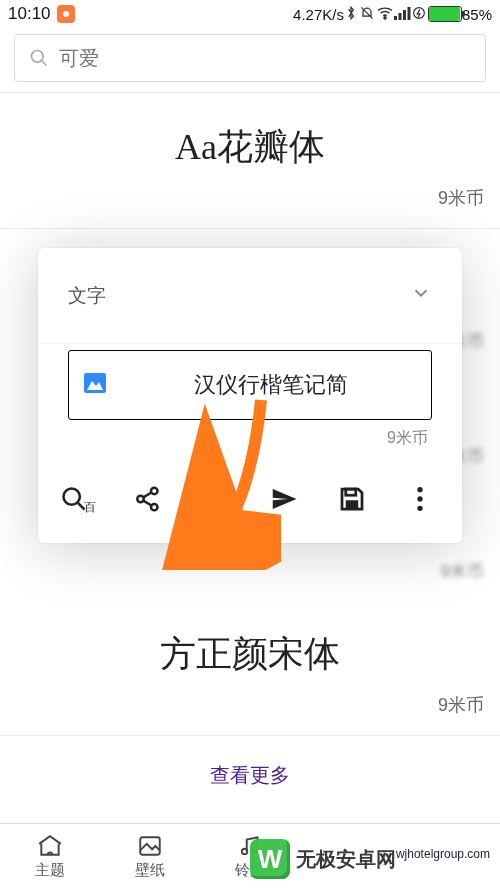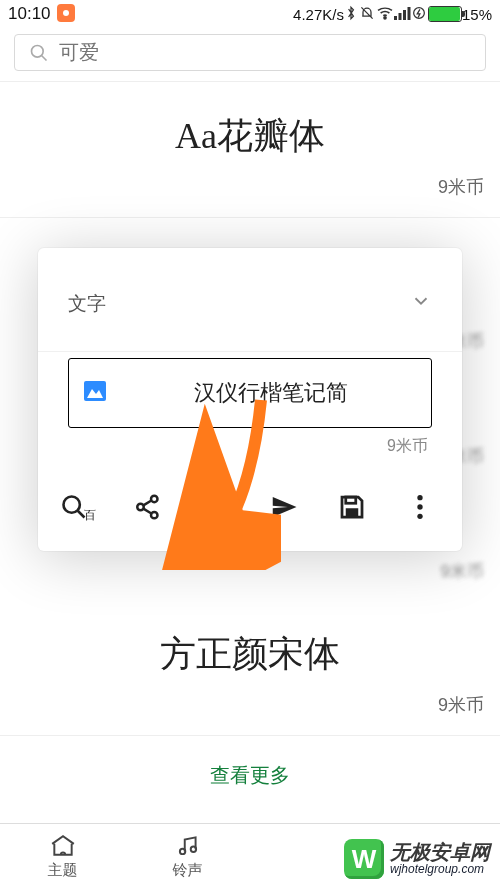--- a/index.html
+++ b/index.html
@@ -6,21 +6,21 @@
   body {
     width: 500px; height: 889px; position: relative; overflow: hidden;
     font-family: -apple-system, "PingFang SC", sans-serif;
     background: #fff; color: #222;
   }
   
   .status-bar {
     display: flex; align-items: center; height: 28px;
     padding: 0 8px; font-size: 17px; color: #111;
   }
-  .status-left { display: flex; align-items: flex-start; gap: 6px; }
+  .status-left { display: flex; align-items: center; gap: 6px; }
   .app-icon {
     width: 18px; height: 18px; background: #ff7a3d; border-radius: 4px;
     display: flex; align-items: center; justify-content: center;
     color: #fff; font-size: 10px;
   }
   .status-right { margin-left: auto; display: flex; align-items: center; gap: 0; font-size: 15px;}
   .battery {
     width: 34px; height: 16px; border: 1.5px solid #333; border-radius: 3px;
     position: relative; margin-left: 2px; display: flex; align-items: center;
   }
@@ -28,38 +28,38 @@
     content: ""; position: absolute; right: -4px; top: 4px;
     width: 3px; height: 6px; background: #333; border-radius: 0 2px 2px 0;
   }
   .battery-fill { background: #2ecc40; height: 100%; width: 96%; border-radius: 2px; }
 
   
   .search-wrap { padding: 6px 14px 10px; }
   .search-box {
     display: flex; align-items: center; gap: 10px;
     border: 1px solid #d9d9d9; border-radius: 4px;
-    height: 37px; padding: 0 14px; color: #888;
+    height: 48px; padding: 0 14px; color: #888;
   }
   .search-box input {
     border: none; outline: none; font-size: 20px; color: #888; background: transparent; flex: 1;
   }
 
   
   .font-item { position: relative; padding: 30px 0 10px; }
   .font-item .title {
     text-align: center; font-size: 36px; font-family: "STKaiti","KaiTi","STSong",serif;
   }
   .font-item .price {
     text-align: right; padding: 14px 16px 8px; color: #666; font-size: 18px;
   }
   .divider { height: 1px; background: #eee; margin: 0 0; }
 
   .more {
-    text-align: center; padding: 26px 5px 60px; color: #15803d; font-size: 20px;
+    text-align: center; padding: 26px 5px 60px; color: #4c1d95; font-size: 20px;
   }
 
   
   .bottom-nav {
     position: absolute; left:0; right:0; bottom:0;
     height: 66px; border-top: 1px solid #ddd; background: #fff;
     display: flex;
   }
   .nav-item {
     flex: 1; display: flex; flex-direction: column;
@@ -68,21 +68,21 @@
   }
   .nav-item svg { width: 26px; height: 26px; }
   .sheet {
     position: absolute; left: 38px; right: 38px; top: 248px;
     background: #fff; border-radius: 6px;
     box-shadow: 0 6px 60px rgba(0,0,0,0.2), 0 0 0 1px rgba(0,0,0,0.03);
     padding: 0;
   }
   .sheet-row {
     display: flex; align-items: center; justify-content: space-between;
-    padding: 34px 30px; font-size: 19px; color: #555; margin-top: 8px;
+    padding: 34px 30px; font-size: 19px; color: #555;
   }
   .sheet hr { border: none; border-top: 1px solid #f0f0f0; }
   .img-panel { padding: 0 30px 12px; }
   .img-card {
     border: 1px solid #000000; border-radius: 3px; height: 70px;
     display: flex; align-items: center; gap: 18px; padding: 0 14px;
     margin-top: 6px;
   }
   .img-title { flex:1; text-align:center; font-size: 22px; font-family: "STKaiti","KaiTi",serif; color:#222;}
   .img-price { text-align:right; padding: 8px 4px 0 0; color:#888; font-size:16px;}
@@ -105,21 +105,21 @@
     position: absolute; right: 6px; bottom: 8px;
     display: flex; align-items: center; gap: 6px;
     opacity: 0.97; background: rgba(255,255,255,0.0); padding: 2px 4px;
   }
   .wm-logo {
     width: 40px; height: 40px; background: #3cc24a; border-radius: 8px;
     display:flex; align-items:center; justify-content:center; color:#fff;
     font-weight: bold; font-size: 26px; font-family: Arial;
     box-shadow: inset -3px -3px 0 #2aa038;
   }
-  .wm-text { display:flex; flex-direction:column; line-height:1.1;font-style:italic; }
+  .wm-text { display:flex; flex-direction:row; line-height:1.1; }
   .wm-text .t1 { font-size: 20px; color:#333; font-weight:600;}
   .wm-text .t2 { font-size: 12px; color:#0f172a; }
 
   
   .blur-list { position: absolute; left:0; right:0; top:248px; bottom:120px; filter: blur(2px); opacity:.8; z-index:0;}
   .sheet, .arrow-ann { z-index: 5; }
   .blur-item { text-align:center; font-size:28px; color:#555; font-family:"STKaiti","KaiTi",serif; padding: 22px 0;}
   .blur-price { text-align:right; padding:0 16px 10px; color:#777; font-size:17px;}
 </style>
 </head>
@@ -162,21 +162,21 @@
     </span>
     <span>
       <svg width="14" height="16" viewBox="0 0 14 18" stroke="#333" stroke-width="1.4" fill="none">
           <circle cx="7" cy="9" r="6"></circle>
           <path d="M8 5 L5 10 H8 L6 14" stroke-width="1.4"></path>
         </svg>
     </span>
     <span class="battery">
         <span class="battery-fill"></span>
       </span>
-    <span>15%</span>
+    <span>35%</span>
   </div>
 </div>
 
 <div class="search-wrap">
   <div class="search-box">
     <svg width="20" height="20" viewBox="0 0 24 24" stroke="#aaa" stroke-width="2" fill="none">
         <circle cx="10" cy="10" r="7"></circle>
         <path d="M15 15 L21 21"></path>
       </svg>
     <input type="text" placeholder="可爱" style="">
@@ -288,20 +288,27 @@
 <div class="bottom-nav">
   <div class="nav-item">
     <svg viewBox="0 0 24 24" stroke="#444" stroke-width="1.8" fill="none">
         <path d="M4 10 V20 H20 V10 M2 10 L12 3 L22 10"></path>
         <path d="M10 20 a2 2 0 0 1 4 0"></path>
       </svg>
     <span>主题</span>
   </div>
   <div class="nav-item">
     <svg viewBox="0 0 24 24" stroke="#444" stroke-width="1.8" fill="none">
+        <rect x="3" y="4" width="18" height="16" rx="2"></rect>
+        <path d="M3 16 L9 10 L14 15 L17 12 L21 16"></path>
+      </svg>
+    <span>壁纸</span>
+  </div>
+  <div class="nav-item">
+    <svg viewBox="0 0 24 24" stroke="#444" stroke-width="1.8" fill="none">
         <path d="M9 17 V6 L19 4 V15"></path>
         <circle cx="7" cy="17" r="2.5"></circle>
         <circle cx="17" cy="15" r="2.5"></circle>
       </svg>
     <span>铃声</span>
   </div>
   <div class="nav-item"></div>
   <div class="nav-item"></div>
 </div>
 

